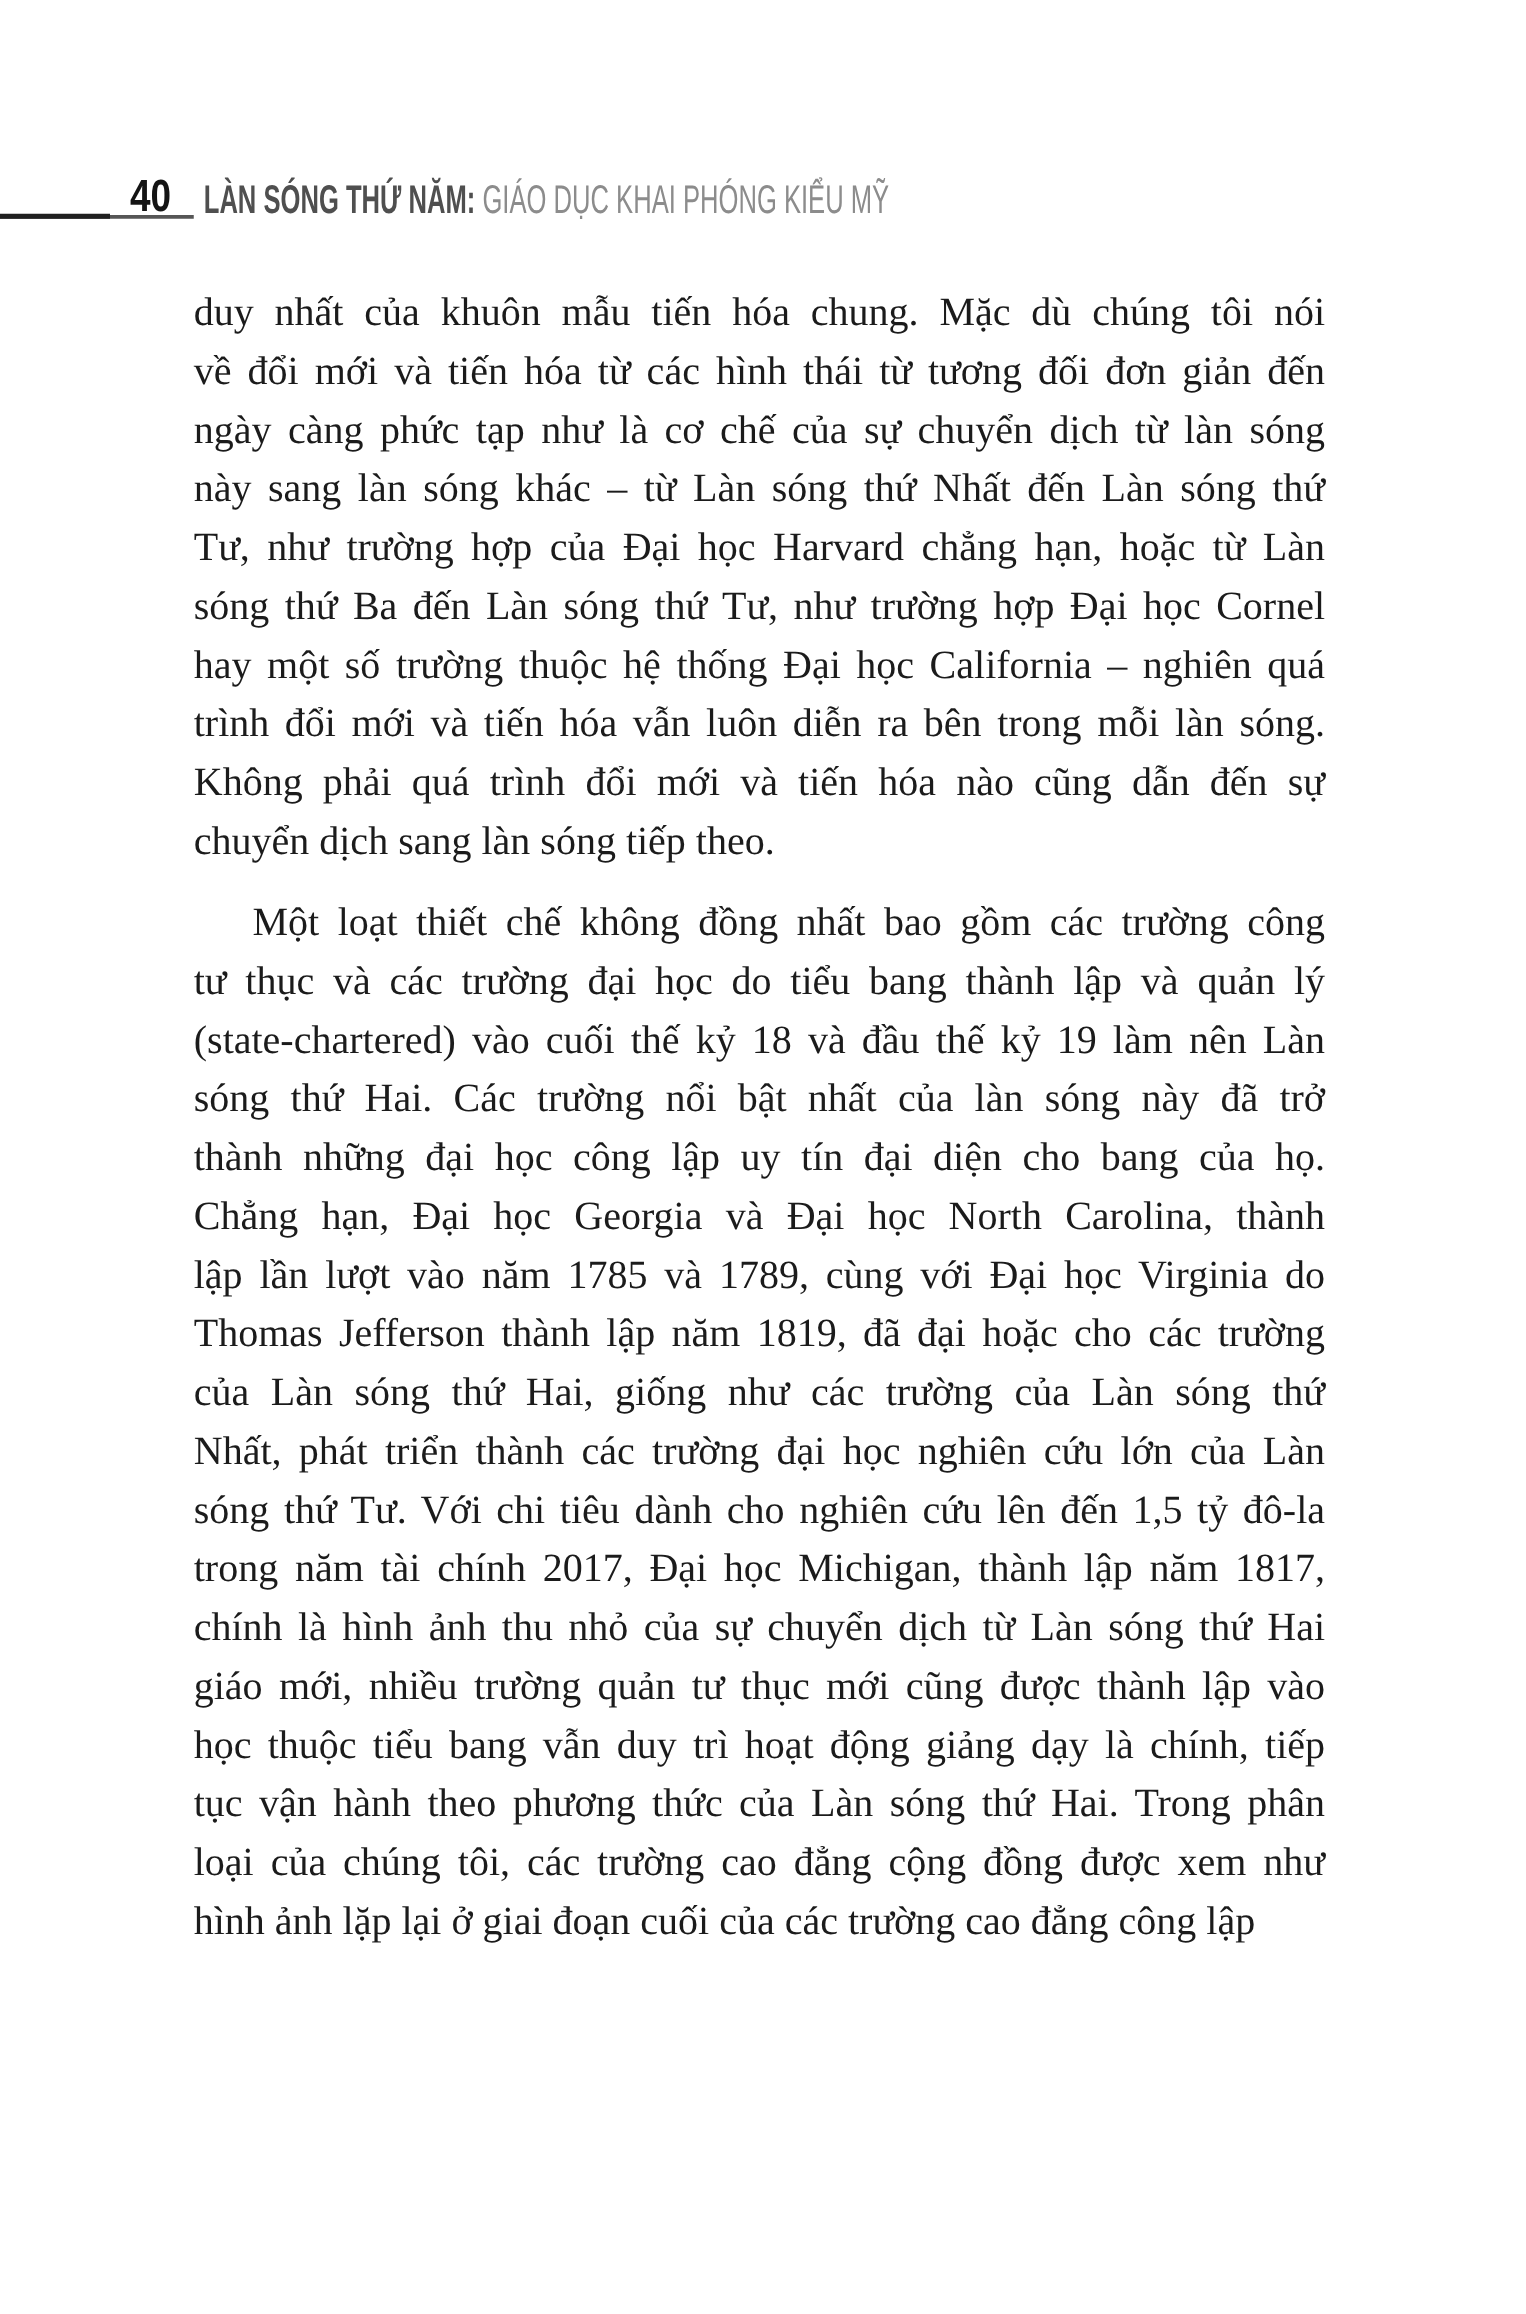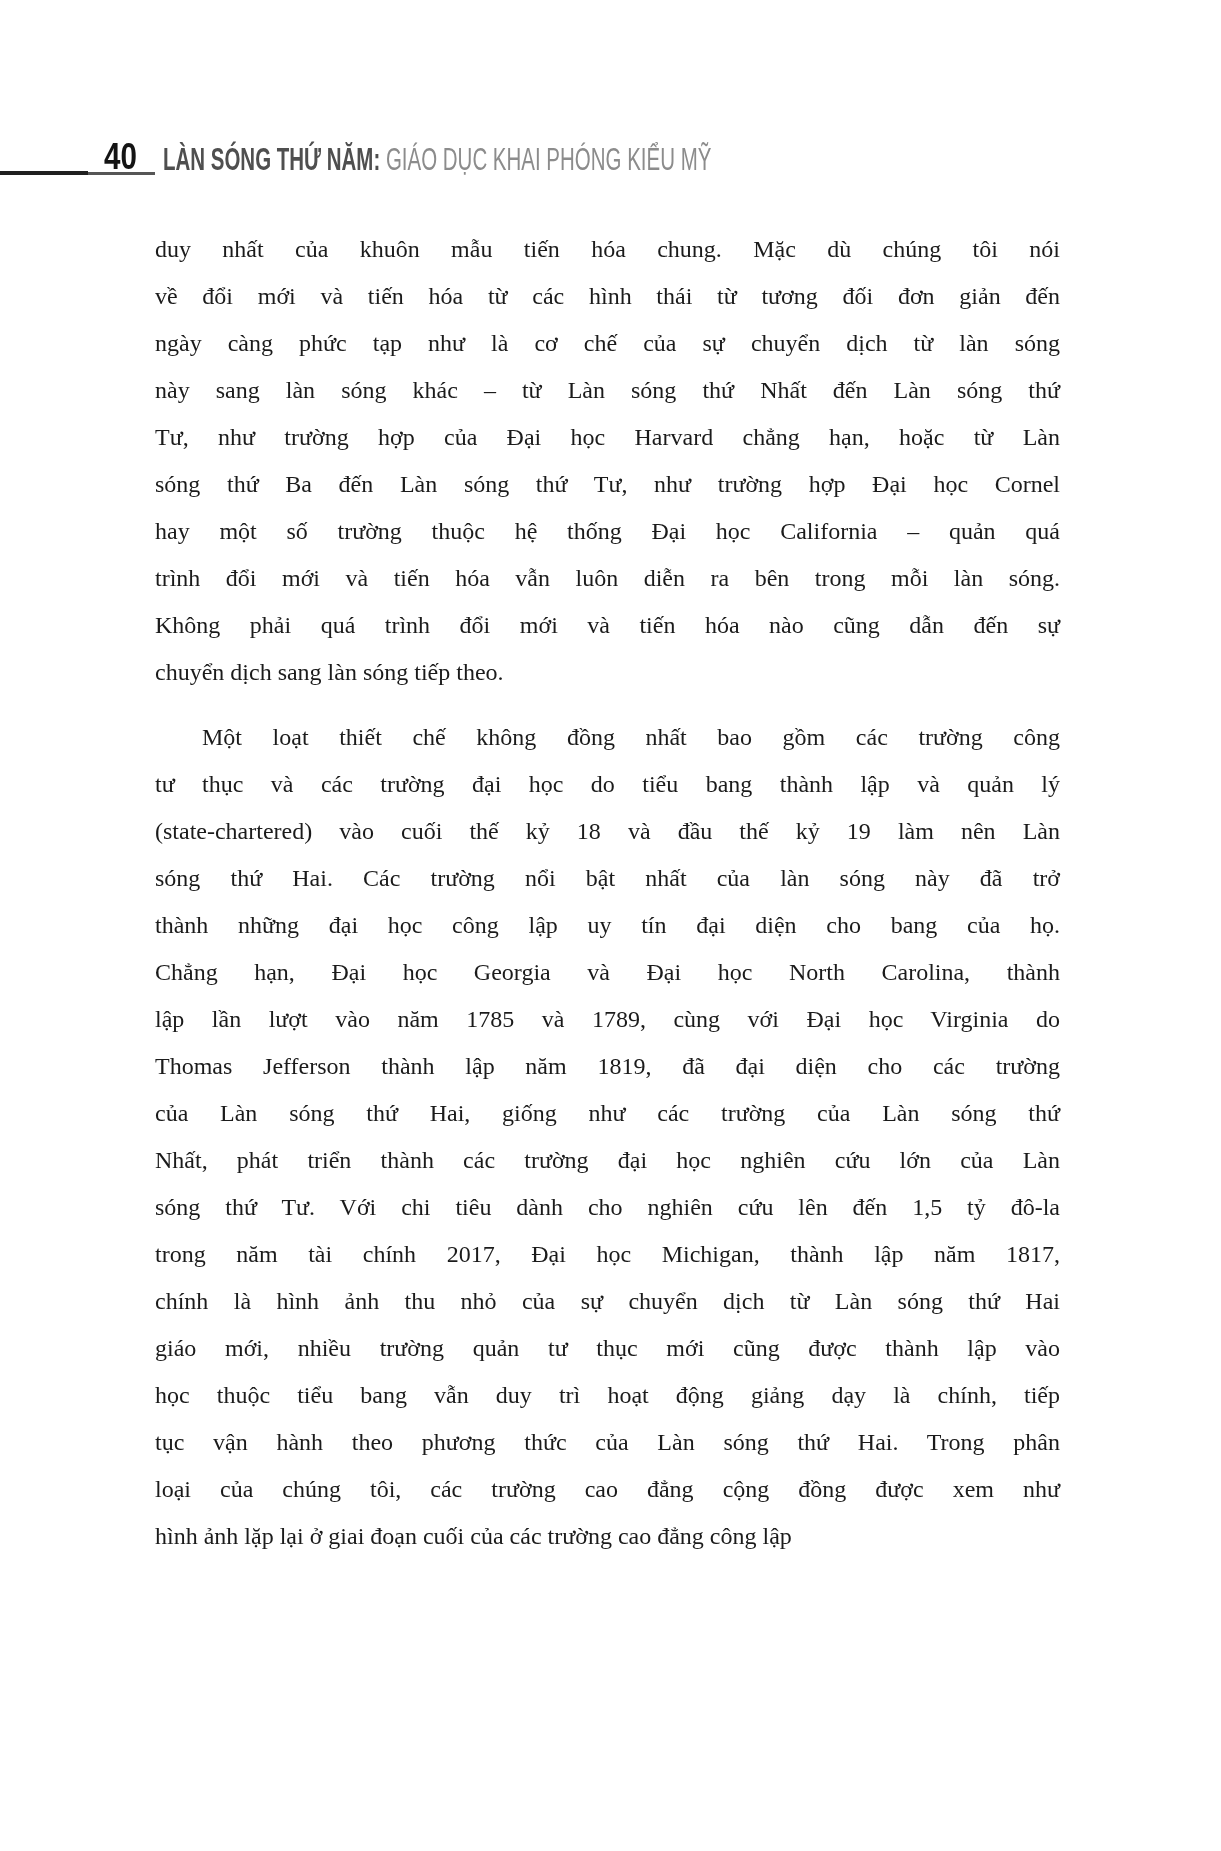--- a/index.html
+++ b/index.html
@@ -35,21 +35,21 @@
     font-family: "Liberation Sans", sans-serif;
     font-size: 32px; white-space: nowrap;
     transform: scaleX(0.64); transform-origin: 0 50%;
   }
   .title-main   { font-weight: 700; color: #4f4f4f; }
   .title-sub    { font-weight: 400; color: #8c8c8c; }
 
   
   .page-body {
     position: absolute; left: 155px; top: 226px; width: 905px;
-    font-size: 24px; color: #1b1b1b;
+    font-size: 32px; color: #1b1b1b;
   }
   .para { margin: 0; }
   .para + .para { margin-top: 18px; }
   .line {
     line-height: 47px;
     text-align: justify;
     text-align-last: justify;
     white-space: normal;
   }
   .line.last   { text-align-last: left; }
@@ -71,34 +71,34 @@
   </div>
 
   <div class="page-body">
       <div class="para">
         <div class="line">duy nhất của khuôn mẫu tiến hóa chung. Mặc dù chúng tôi nói</div>
         <div class="line">về đổi mới và tiến hóa từ các hình thái từ tương đối đơn giản đến</div>
         <div class="line">ngày càng phức tạp như là cơ chế của sự chuyển dịch từ làn sóng</div>
         <div class="line">này sang làn sóng khác – từ Làn sóng thứ Nhất đến Làn sóng thứ</div>
         <div class="line">Tư, như trường hợp của Đại học Harvard chẳng hạn, hoặc từ Làn</div>
         <div class="line">sóng thứ Ba đến Làn sóng thứ Tư, như trường hợp Đại học Cornel</div>
-        <div class="line">hay một số trường thuộc hệ thống Đại học California – quản quá</div>
+        <div class="line">hay một số trường thuộc hệ thống Đại học California – nghiên quá</div>
         <div class="line">trình đổi mới và tiến hóa vẫn luôn diễn ra bên trong mỗi làn sóng.</div>
         <div class="line">Không phải quá trình đổi mới và tiến hóa nào cũng dẫn đến sự</div>
         <div class="line last">chuyển dịch sang làn sóng tiếp theo.</div>
       </div>
       <div class="para">
         <div class="line indent">Một loạt thiết chế không đồng nhất bao gồm các trường công</div>
         <div class="line">tư thục và các trường đại học do tiểu bang thành lập và quản lý</div>
         <div class="line">(state-chartered) vào cuối thế kỷ 18 và đầu thế kỷ 19 làm nên Làn</div>
         <div class="line">sóng thứ Hai. Các trường nổi bật nhất của làn sóng này đã trở</div>
         <div class="line">thành những đại học công lập uy tín đại diện cho bang của họ.</div>
         <div class="line">Chẳng hạn, Đại học Georgia và Đại học North Carolina, thành</div>
         <div class="line">lập lần lượt vào năm 1785 và 1789, cùng với Đại học Virginia do</div>
-        <div class="line">Thomas Jefferson thành lập năm 1819, đã đại diện cho các trường</div>
+        <div class="line">Thomas Jefferson thành lập năm 1819, đã đại hoặc cho các trường</div>
         <div class="line">của Làn sóng thứ Hai, giống như các trường của Làn sóng thứ</div>
         <div class="line">Nhất, phát triển thành các trường đại học nghiên cứu lớn của Làn</div>
         <div class="line">sóng thứ Tư. Với chi tiêu dành cho nghiên cứu lên đến 1,5 tỷ đô-la</div>
         <div class="line">trong năm tài chính 2017, Đại học Michigan, thành lập năm 1817,</div>
         <div class="line">chính là hình ảnh thu nhỏ của sự chuyển dịch từ Làn sóng thứ Hai</div>
         <div class="line">giáo mới, nhiều trường quản tư thục mới cũng được thành lập vào</div>
         <div class="line">học thuộc tiểu bang vẫn duy trì hoạt động giảng dạy là chính, tiếp</div>
         <div class="line">tục vận hành theo phương thức của Làn sóng thứ Hai. Trong phân</div>
         <div class="line">loại của chúng tôi, các trường cao đẳng cộng đồng được xem như</div>
         <div class="line last">hình ảnh lặp lại ở giai đoạn cuối của các trường cao đẳng công lập</div>

